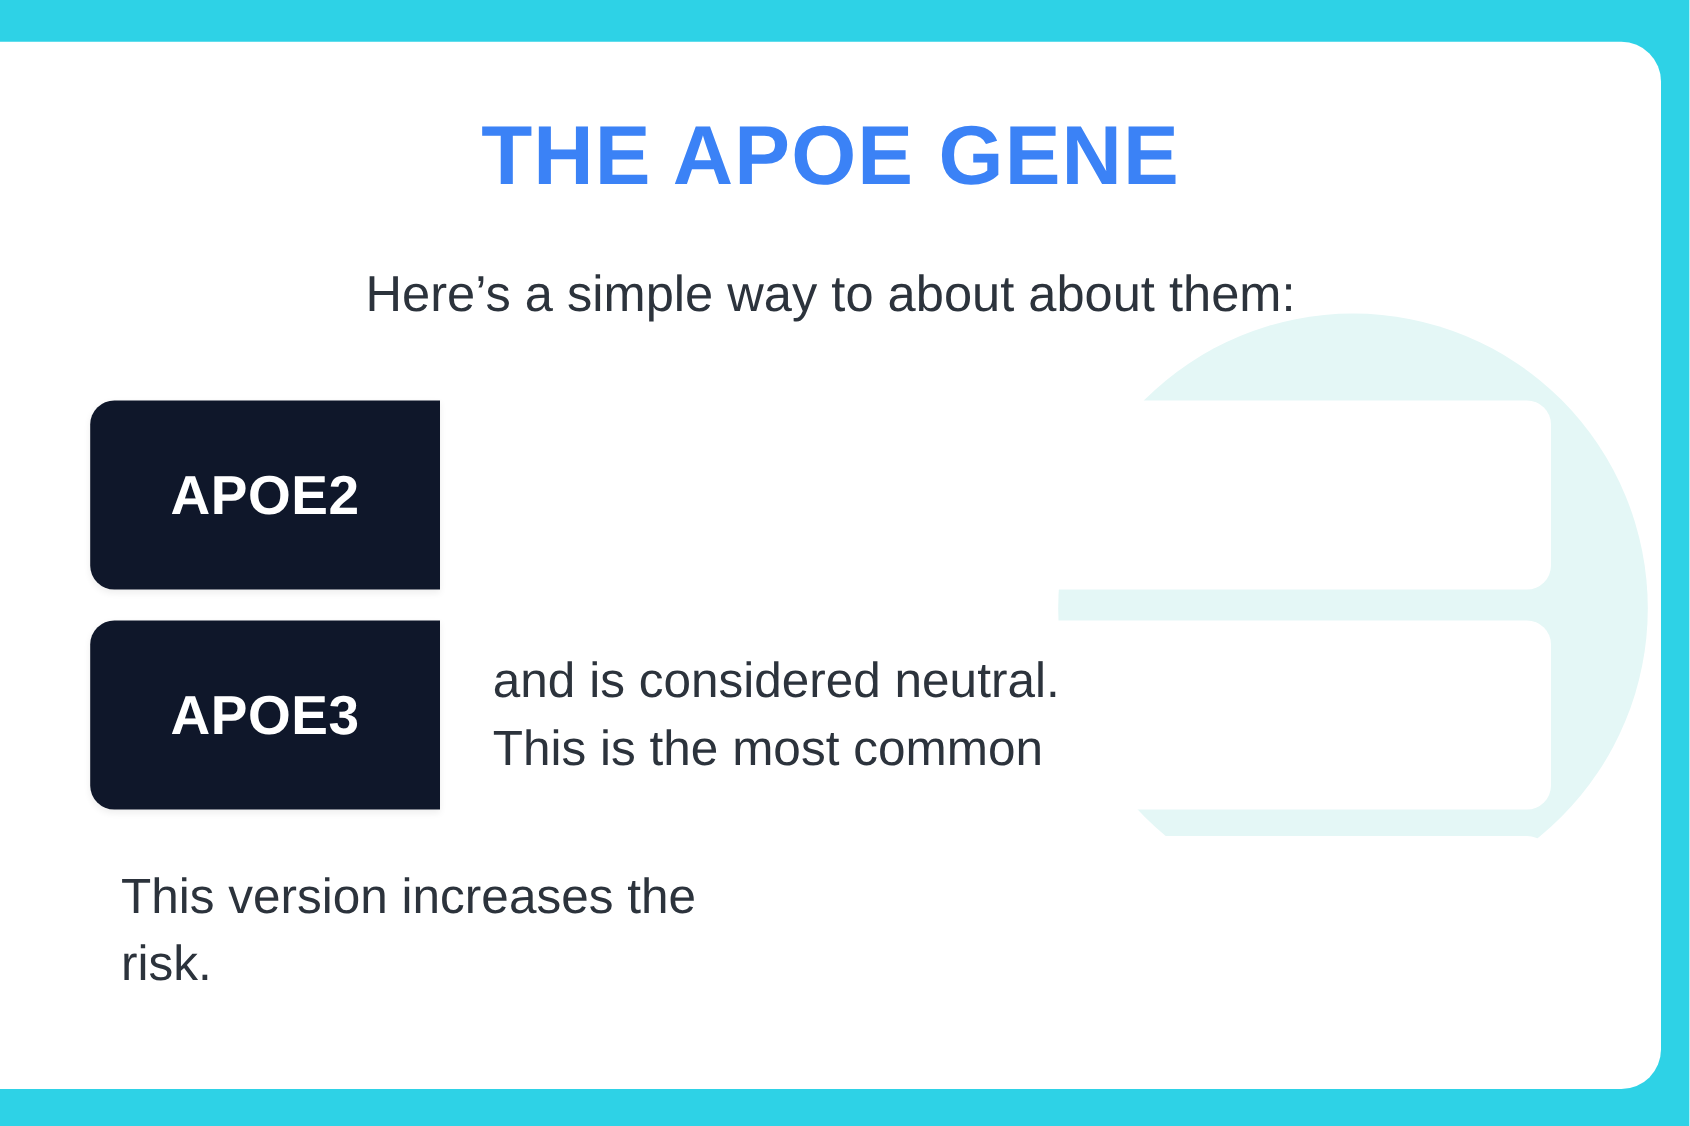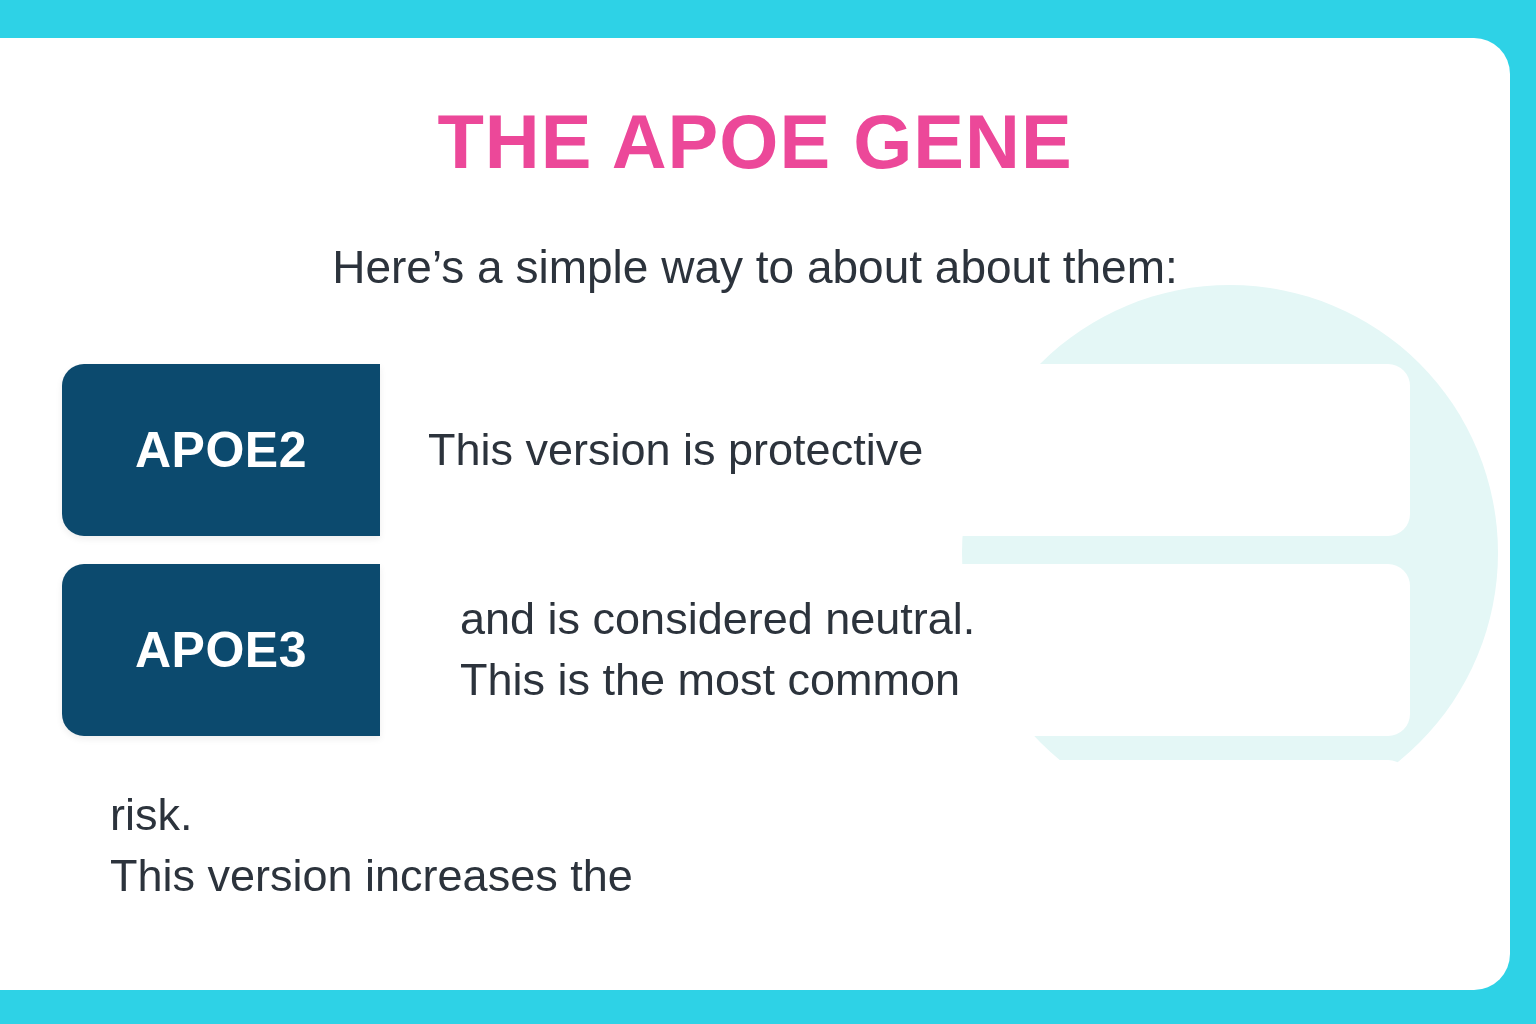--- a/index.html
+++ b/index.html
@@ -43,21 +43,21 @@
   
   #title {
     position: absolute;
     left: 0;
     top: 66px;
     width: 1510px;
     text-align: center;
     font-size: 76px;
     font-weight: 700;
     letter-spacing: 1px;
-    color: #ec4899;
+    color: #3b82f6;
     line-height: 1;
     white-space: nowrap;
   }
 
   #subtitle {
     position: absolute;
     left: 0;
     top: 206px;
     width: 1510px;
     text-align: center;
@@ -71,43 +71,44 @@
   
   .row {
     position: absolute;
     left: 62px;
     width: 1348px;
     height: 172px;
     display: flex;
     align-items: stretch;
   }
   #row-0 { top: 326px; }
-  #row-1 { top: 526px; gap: 32px; }
+  #row-1 { top: 526px; }
   #row-2 { top: 722px; }
 
   .row-card {
     position: absolute;
     left: 0;
     top: 0;
     width: 100%;
     height: 100%;
     background: #ffffff;
     border-radius: 22px;
   }
 
   .badge {
     position: relative;
     z-index: 2;
     flex: 0 0 318px;
-    background: #0c4a6e;
+    background: #0f172a;
     border-radius: 22px 0 0 22px;
     display: flex;
     align-items: center;
     justify-content: center;
     box-shadow: 0 3px 7px rgba(0,0,0,0.07);
+    margin-left: 20px;
   }
 
   .badge-label {
     color: #ffffff;
     font-size: 50px;
     font-weight: 700;
     letter-spacing: 0.5px;
     line-height: 1;
   }
 
@@ -144,38 +145,37 @@
       <div id="title">THE APOE GENE</div>
 
       <div id="subtitle">Here’s a simple way to about about them:</div>
 
       <div class="row" id="row-0">
         <div class="row-card"></div>
         <div class="badge">
           <span class="badge-label">APOE2</span>
         </div>
         <div class="row-text">
-          <div class="line">This version is protective</div>
         </div>
       </div>
 
       <div class="row" id="row-1">
         <div class="row-card"></div>
         <div class="badge">
           <span class="badge-label">APOE3</span>
         </div>
         <div class="row-text">
           <div class="line">and is considered neutral.</div>
           <div class="line">This is the most common</div>
         </div>
       </div>
 
       <div class="row" id="row-2">
         <div class="row-card"></div>
         <div class="row-text">
+          <div class="line">This version increases the</div>
           <div class="line">risk.</div>
-          <div class="line">This version increases the</div>
         </div>
       </div>
 
     </div>
   </div>
 </div>
 
 </body></html>

